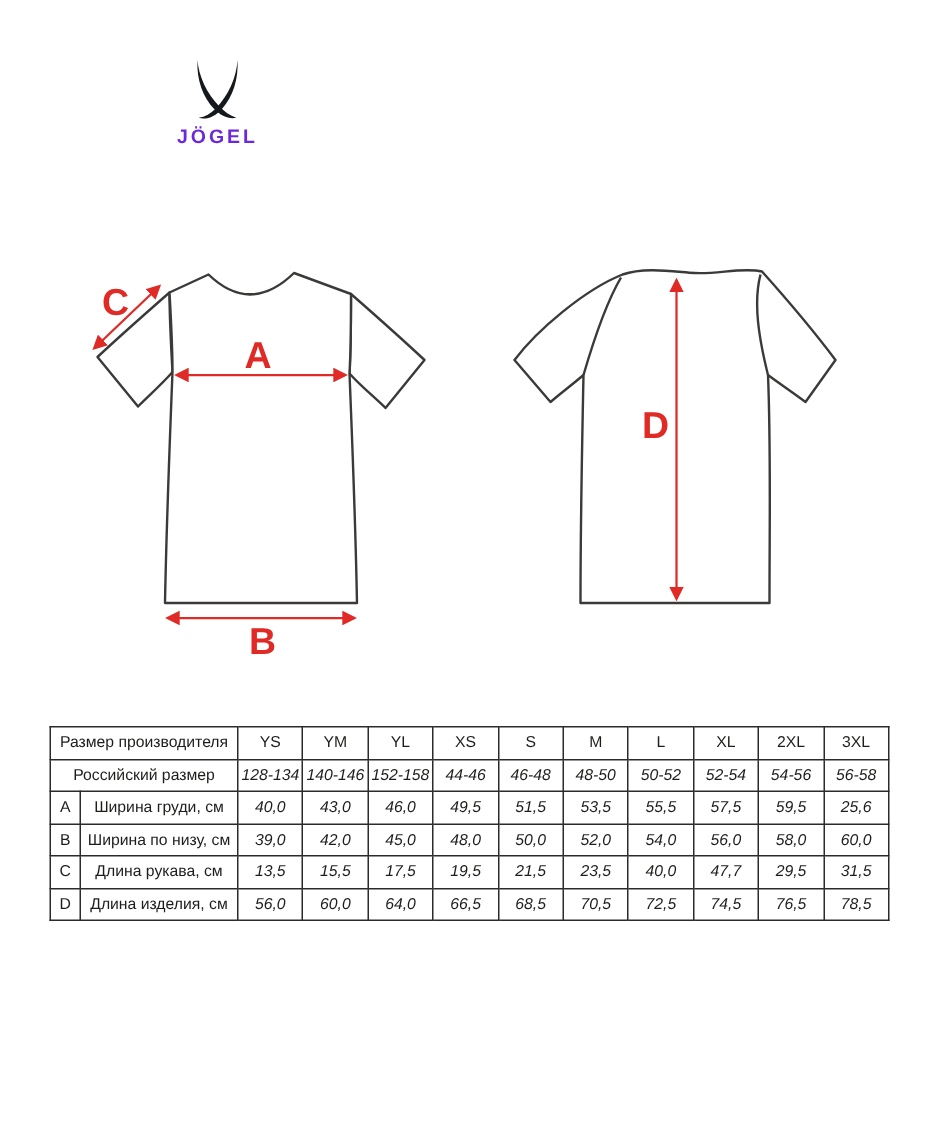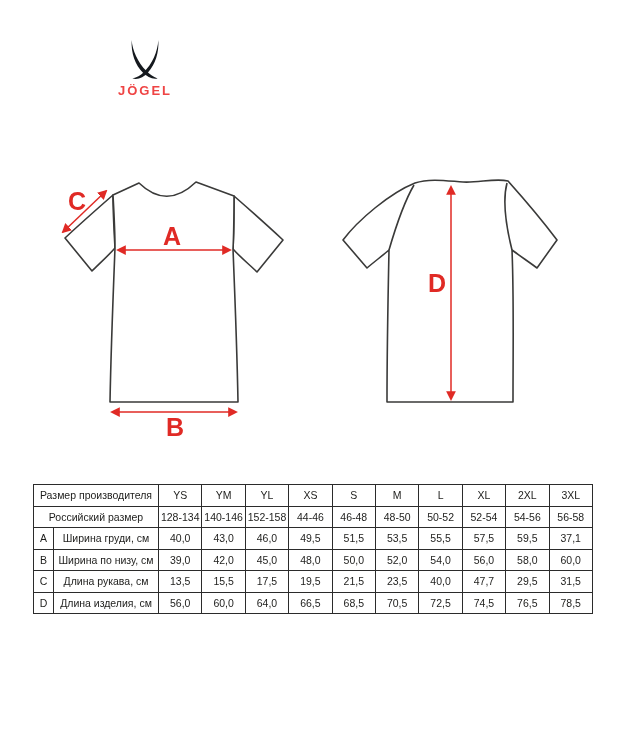--- a/index.html
+++ b/index.html
@@ -19,21 +19,21 @@
     top: 40px;
     width: 82px;
     text-align: center;
   }
   .brand-mark { display: block; margin: 0 auto; }
   .brand-text {
     margin-top: 3px;
     font-size: 13px;
     font-weight: 700;
     letter-spacing: 2px;
-    color: #ef4444;
+    color: #6d28d9;
     white-space: nowrap;
   }
   .title {
     position: absolute;
     left: 196px;
     top: 51px;
     margin: 0;
     font-size: 28px;
     line-height: 28px;
     font-weight: 700;
@@ -73,21 +73,21 @@
     font-size: 10.5px;
     font-weight: 400;
     color: #1d1d1b;
     white-space: nowrap;
     overflow: hidden;
   }
   .c-label  { font-weight: 700; font-size: 11px; }
   .c-size   { font-weight: 700; }
   .c-letter { font-weight: 700; font-size: 11px; }
   .c-name   { font-size: 10px; }
-  .c-val    { font-weight: 400; }
+  .c-val    { font-weight: 400; font-style: italic; }
 </style>
 </head>
 <body>
 
 <div class="page">
 
   <div class="brand">
     <svg class="brand-mark" width="46" height="40" viewBox="0 0 60 54">
       <path fill="#15191e" d="M12,0 C13,14 20,30 32,42 C36,46 41,50 47,52 C40,53.5 33,50 27,44 C17,34 11,18 12,0 Z"></path>
       <path fill="#15191e" d="M48,0 C47,16 40,32 28,44 C24,48 19,51 13,52 C20,54 28,51 34,44 C44,33 49,17 48,0 Z"></path>
@@ -181,21 +181,21 @@
           <td class="c-name">Ширина груди, см</td>
           <td class="c-val">40,0</td>
           <td class="c-val">43,0</td>
           <td class="c-val">46,0</td>
           <td class="c-val">49,5</td>
           <td class="c-val">51,5</td>
           <td class="c-val">53,5</td>
           <td class="c-val">55,5</td>
           <td class="c-val">57,5</td>
           <td class="c-val">59,5</td>
-          <td class="c-val">37,1</td>
+          <td class="c-val">25,6</td>
         </tr>
         <tr>
           <th class="c-letter">B</th>
           <td class="c-name">Ширина по низу, см</td>
           <td class="c-val">39,0</td>
           <td class="c-val">42,0</td>
           <td class="c-val">45,0</td>
           <td class="c-val">48,0</td>
           <td class="c-val">50,0</td>
           <td class="c-val">52,0</td>

